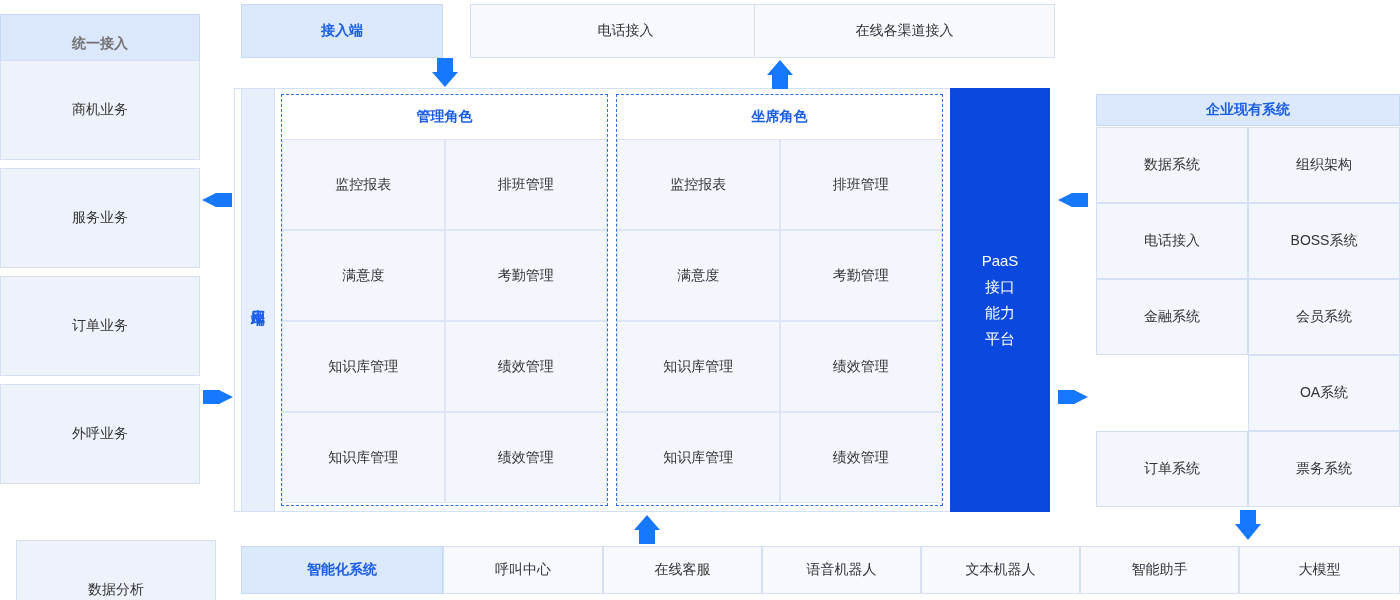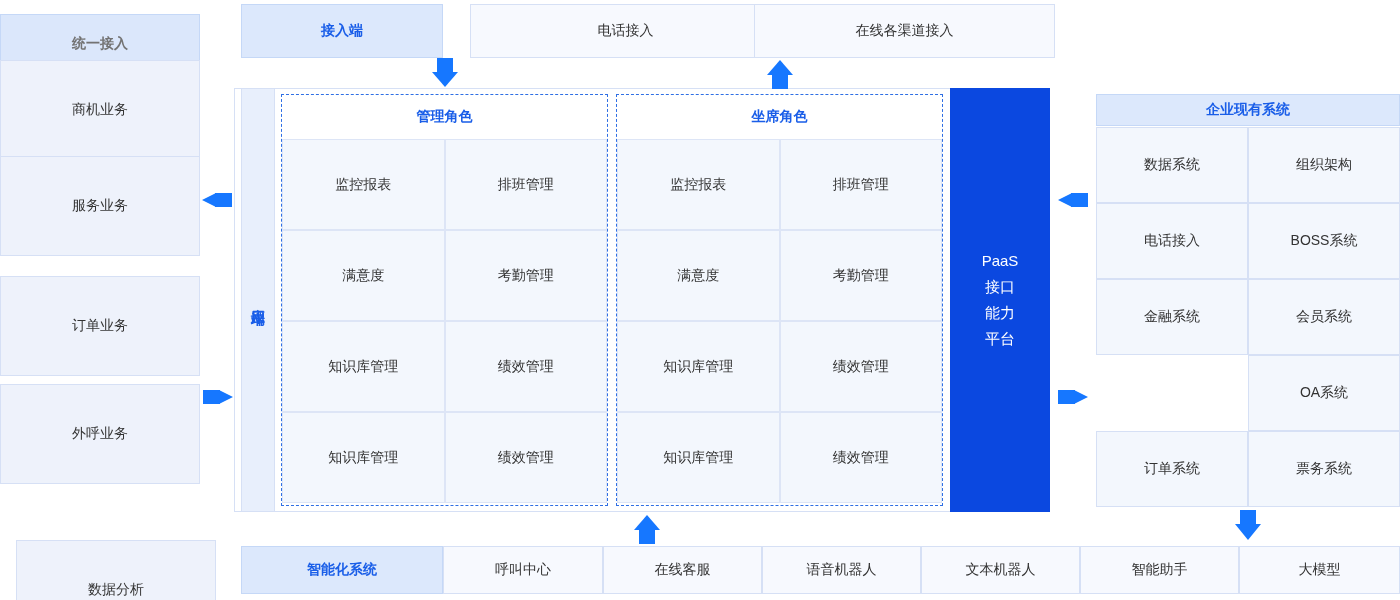--- a/index.html
+++ b/index.html
@@ -83,21 +83,21 @@
   }
 </style>
 </head>
 <body>
 
 <div class="canvas">
 
   <div class="leftcol">
     <div class="left-cell head" style="position:absolute;left:0;top:0;">统一接入</div>
     <div class="left-cell" style="position:absolute;left:0;top:60px;">商机业务</div>
-    <div class="left-cell" style="position:absolute;left:0;top:156px;">服务业务</div>
+    <div class="left-cell" style="position:absolute;left:0;top:168px;">服务业务</div>
     <div class="left-cell" style="position:absolute;left:0;top:276px;">订单业务</div>
     <div class="left-cell" style="position:absolute;left:0;top:384px;">外呼业务</div>
     <div class="left-cell" style="position:absolute;left:16px;top:492px;margin-top:48px;">数据分析</div>
   </div>
 
   <div class="top-cell head" style="left:241px;top:4px;width:202px;position:absolute;">接入端</div>
   <div class="top-cell" style="left:470px;top:4px;width:311px;position:absolute;">电话接入</div>
   <div class="top-cell" style="left:754px;top:4px;width:301px;position:absolute;">在线各渠道接入</div>
 
   <div class="center-panel"></div>

